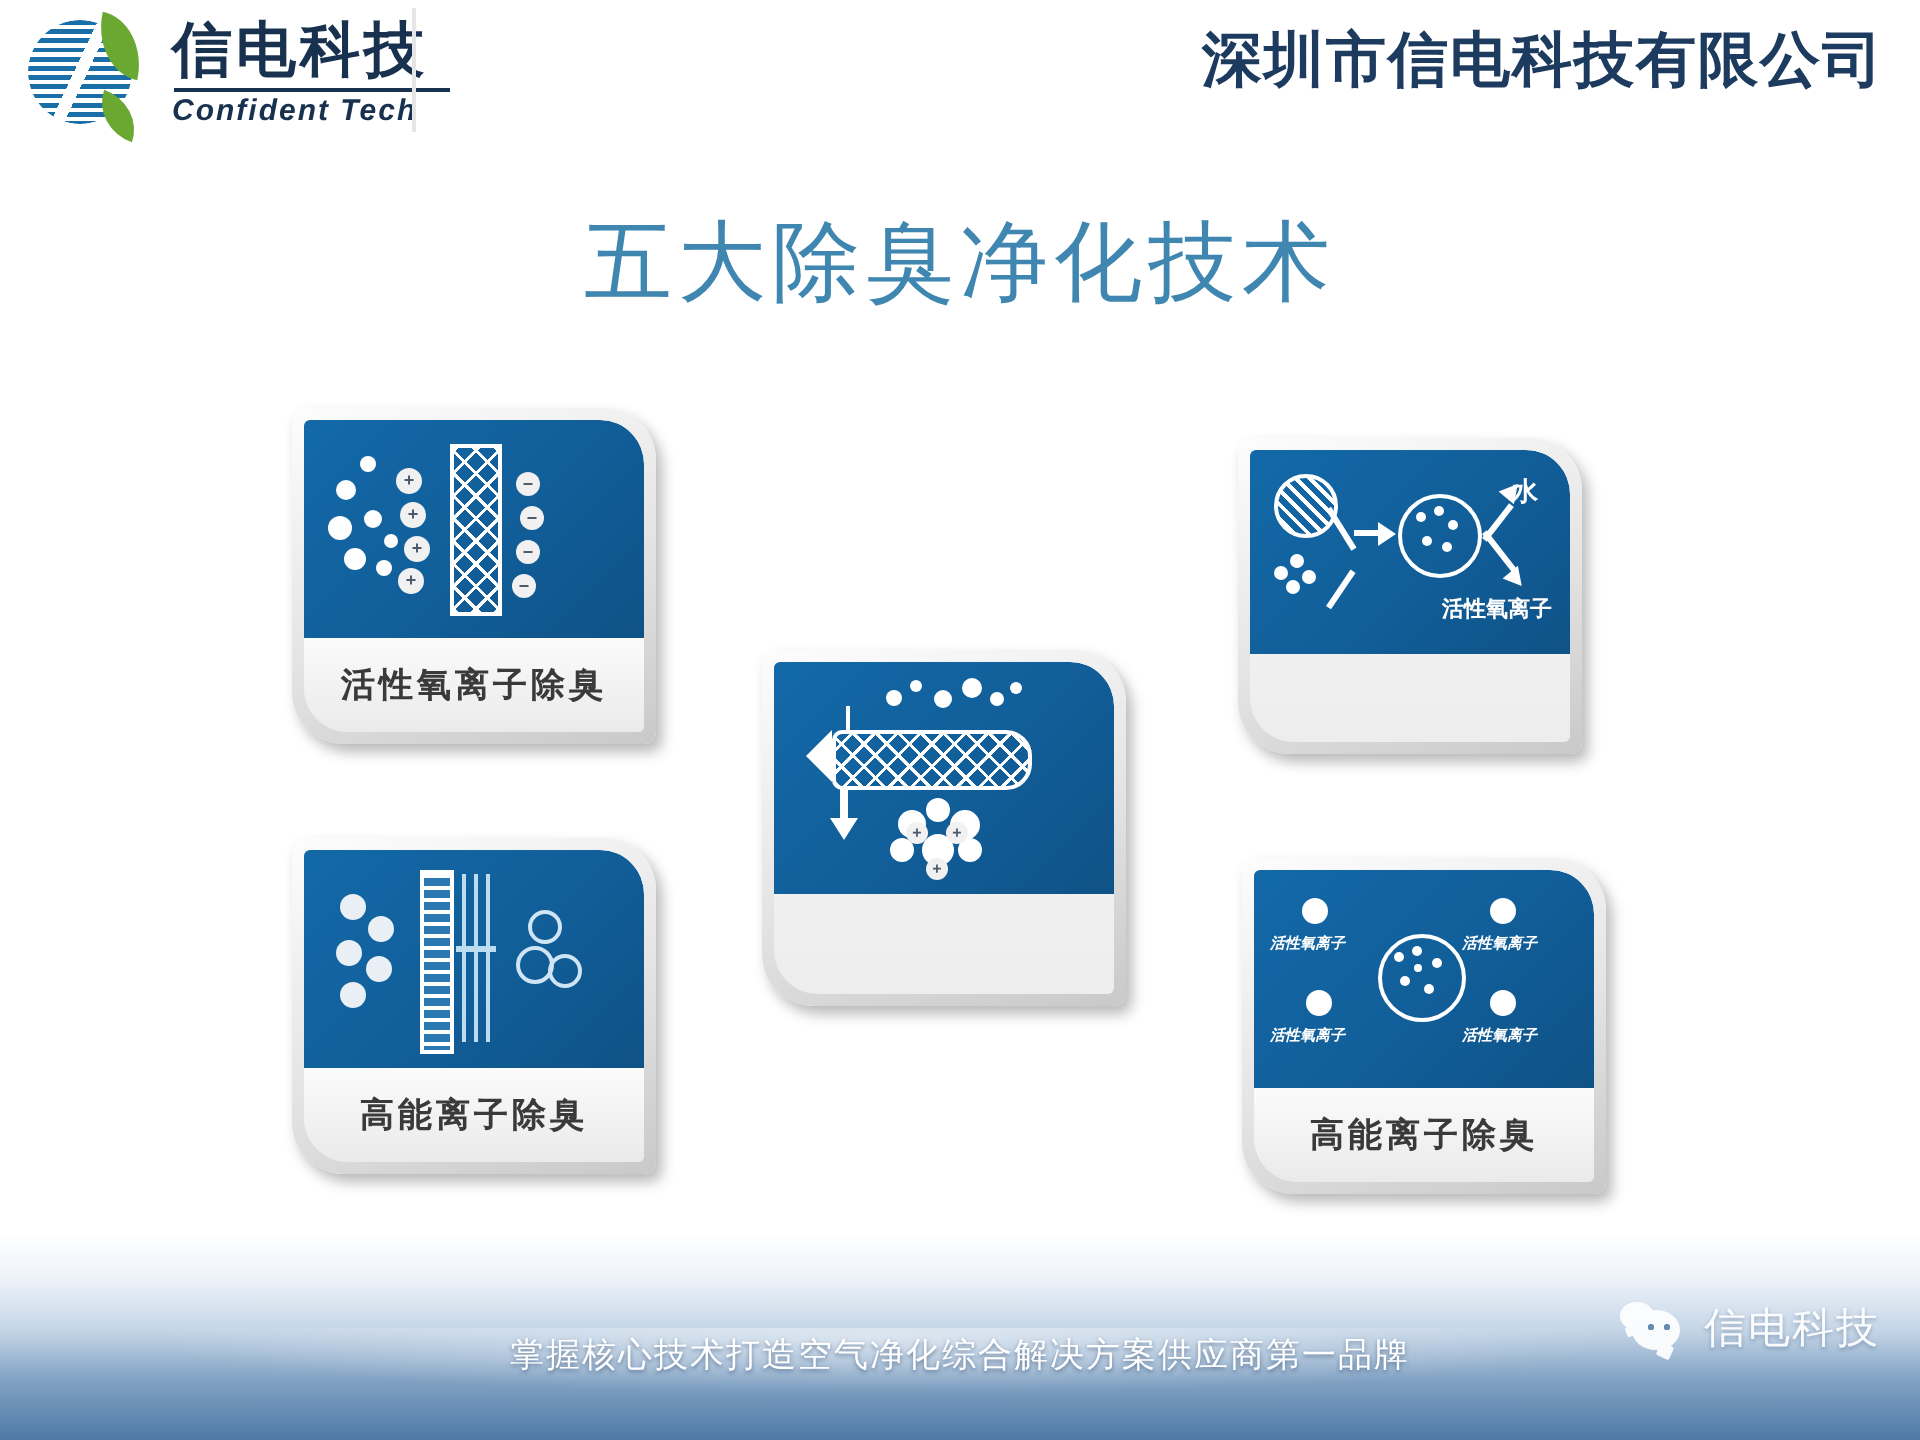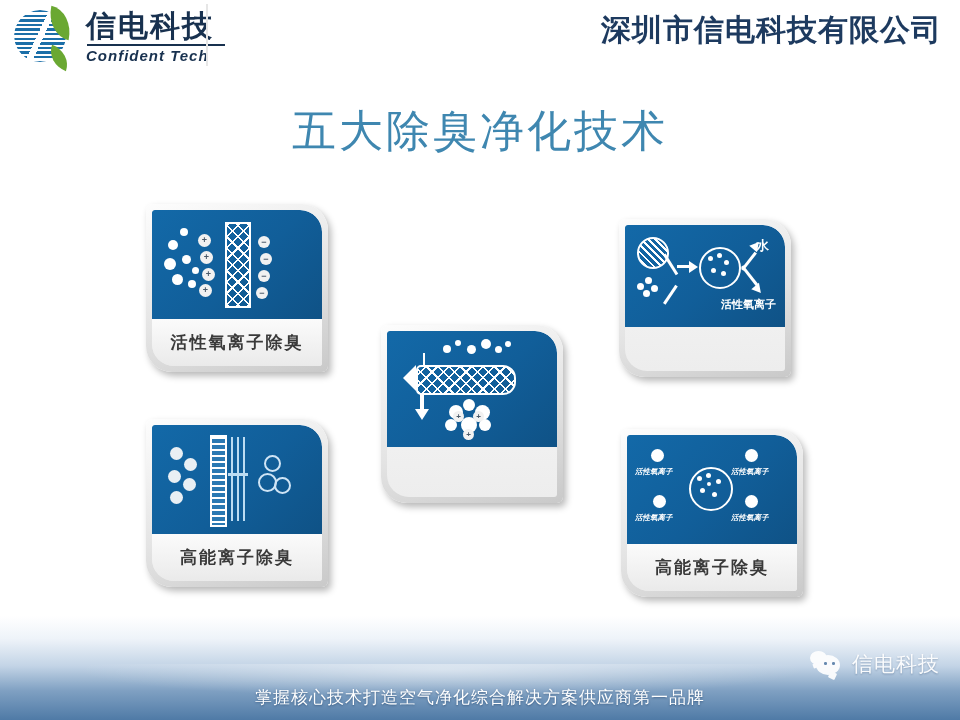--- a/index.html
+++ b/index.html
@@ -128,21 +128,21 @@
   
   .footer{
     position:absolute;left:0;bottom:0;width:960px;height:104px;
     background:linear-gradient(to bottom,#ffffff 0%,#eef3f9 22%,#c3d4e6 48%,#7fa0c2 72%,#4f7aa6 100%);
   }
   .footer-shine{
     position:absolute;left:0;bottom:0;width:960px;height:56px;
     background:radial-gradient(ellipse 520px 40px at 46% 10%,rgba(255,255,255,.45) 0%,rgba(255,255,255,0) 70%);
   }
   .footer-slogan{
-    position:absolute;left:0;bottom:11px;width:960px;text-align:center;
+    position:absolute;left:0;bottom:31px;width:960px;text-align:center;
     color:#ffffff;font-size:17px;letter-spacing:1px;
     font-family:"DejaVu Sans","Liberation Sans",sans-serif;
     text-shadow:0 1px 2px rgba(20,50,90,.5);
   }
   .wechat{
     position:absolute;right:20px;bottom:42px;display:flex;align-items:center;gap:8px;opacity:.92;
   }
   .wechat-icon{position:relative;width:34px;height:26px;}
   .wb-big{
     position:absolute;left:6px;top:4px;width:24px;height:20px;border-radius:50%;background:#ffffff;

